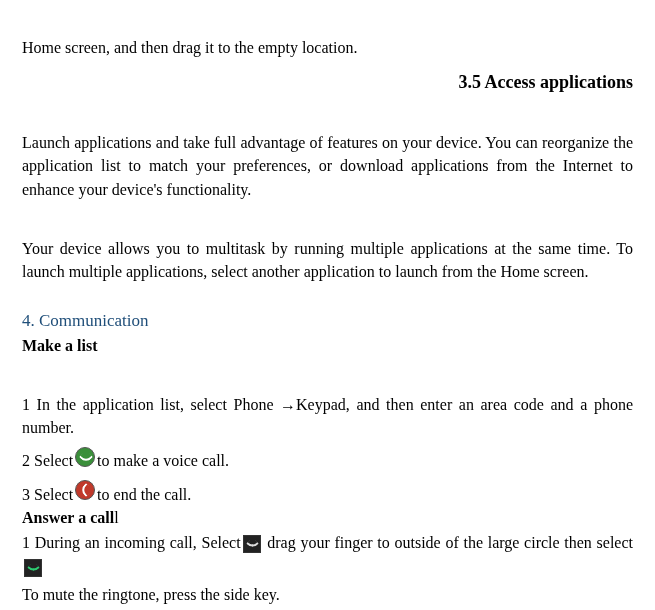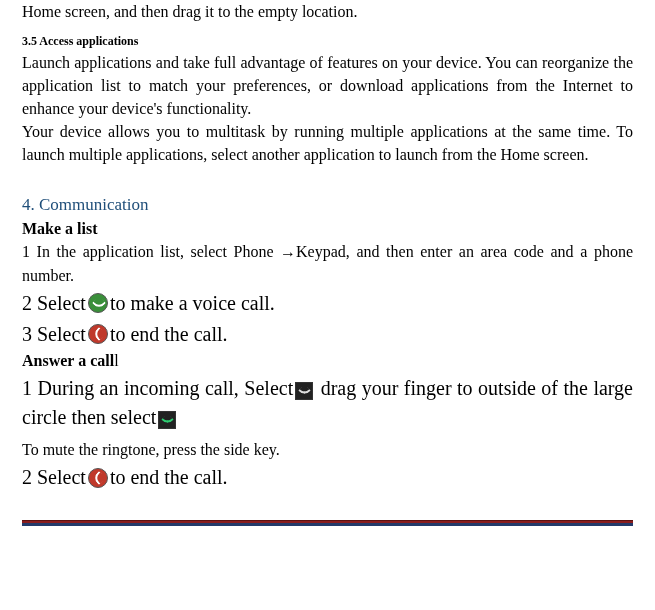--- a/index.html
+++ b/index.html
@@ -12,25 +12,27 @@
   .page {
     padding: 0 22px;
   }
   p {
     margin: 0;
     font-size: 16px;
     line-height: 1.45;
   }
   .justify {
     text-align: justify;
+    margin-top: 36px;
   }
   .section-heading {
     font-weight: bold;
-    font-size: 12px;
+    font-size: 18px;
     margin-top: 10px;
+    text-align: right;
   }
   .main-heading {
     color: #1f4e79;
     font-size: 17px;
     margin-top: 26px;
   }
   .sub-bold {
     font-weight: bold;
   }
   .icon {
@@ -129,21 +131,22 @@
     background: linear-gradient(#8a1d1d 0 40%, #233a6a 40% 100%);
     border-top: 1px solid #5a0f0f;
   }
   .line-wrap {
     display: flex;
     align-items: center;
     flex-wrap: wrap;
     gap: 0;
   }
   .line-wrap span.text {
-    font-size: 20px;
+    font-size: 16px;
+    margin-top: 8px;
   }
   .step-line {
     margin-top: 2px;
   }
 </style>
 </head>
 <body>
 
 <div class="page">
 

